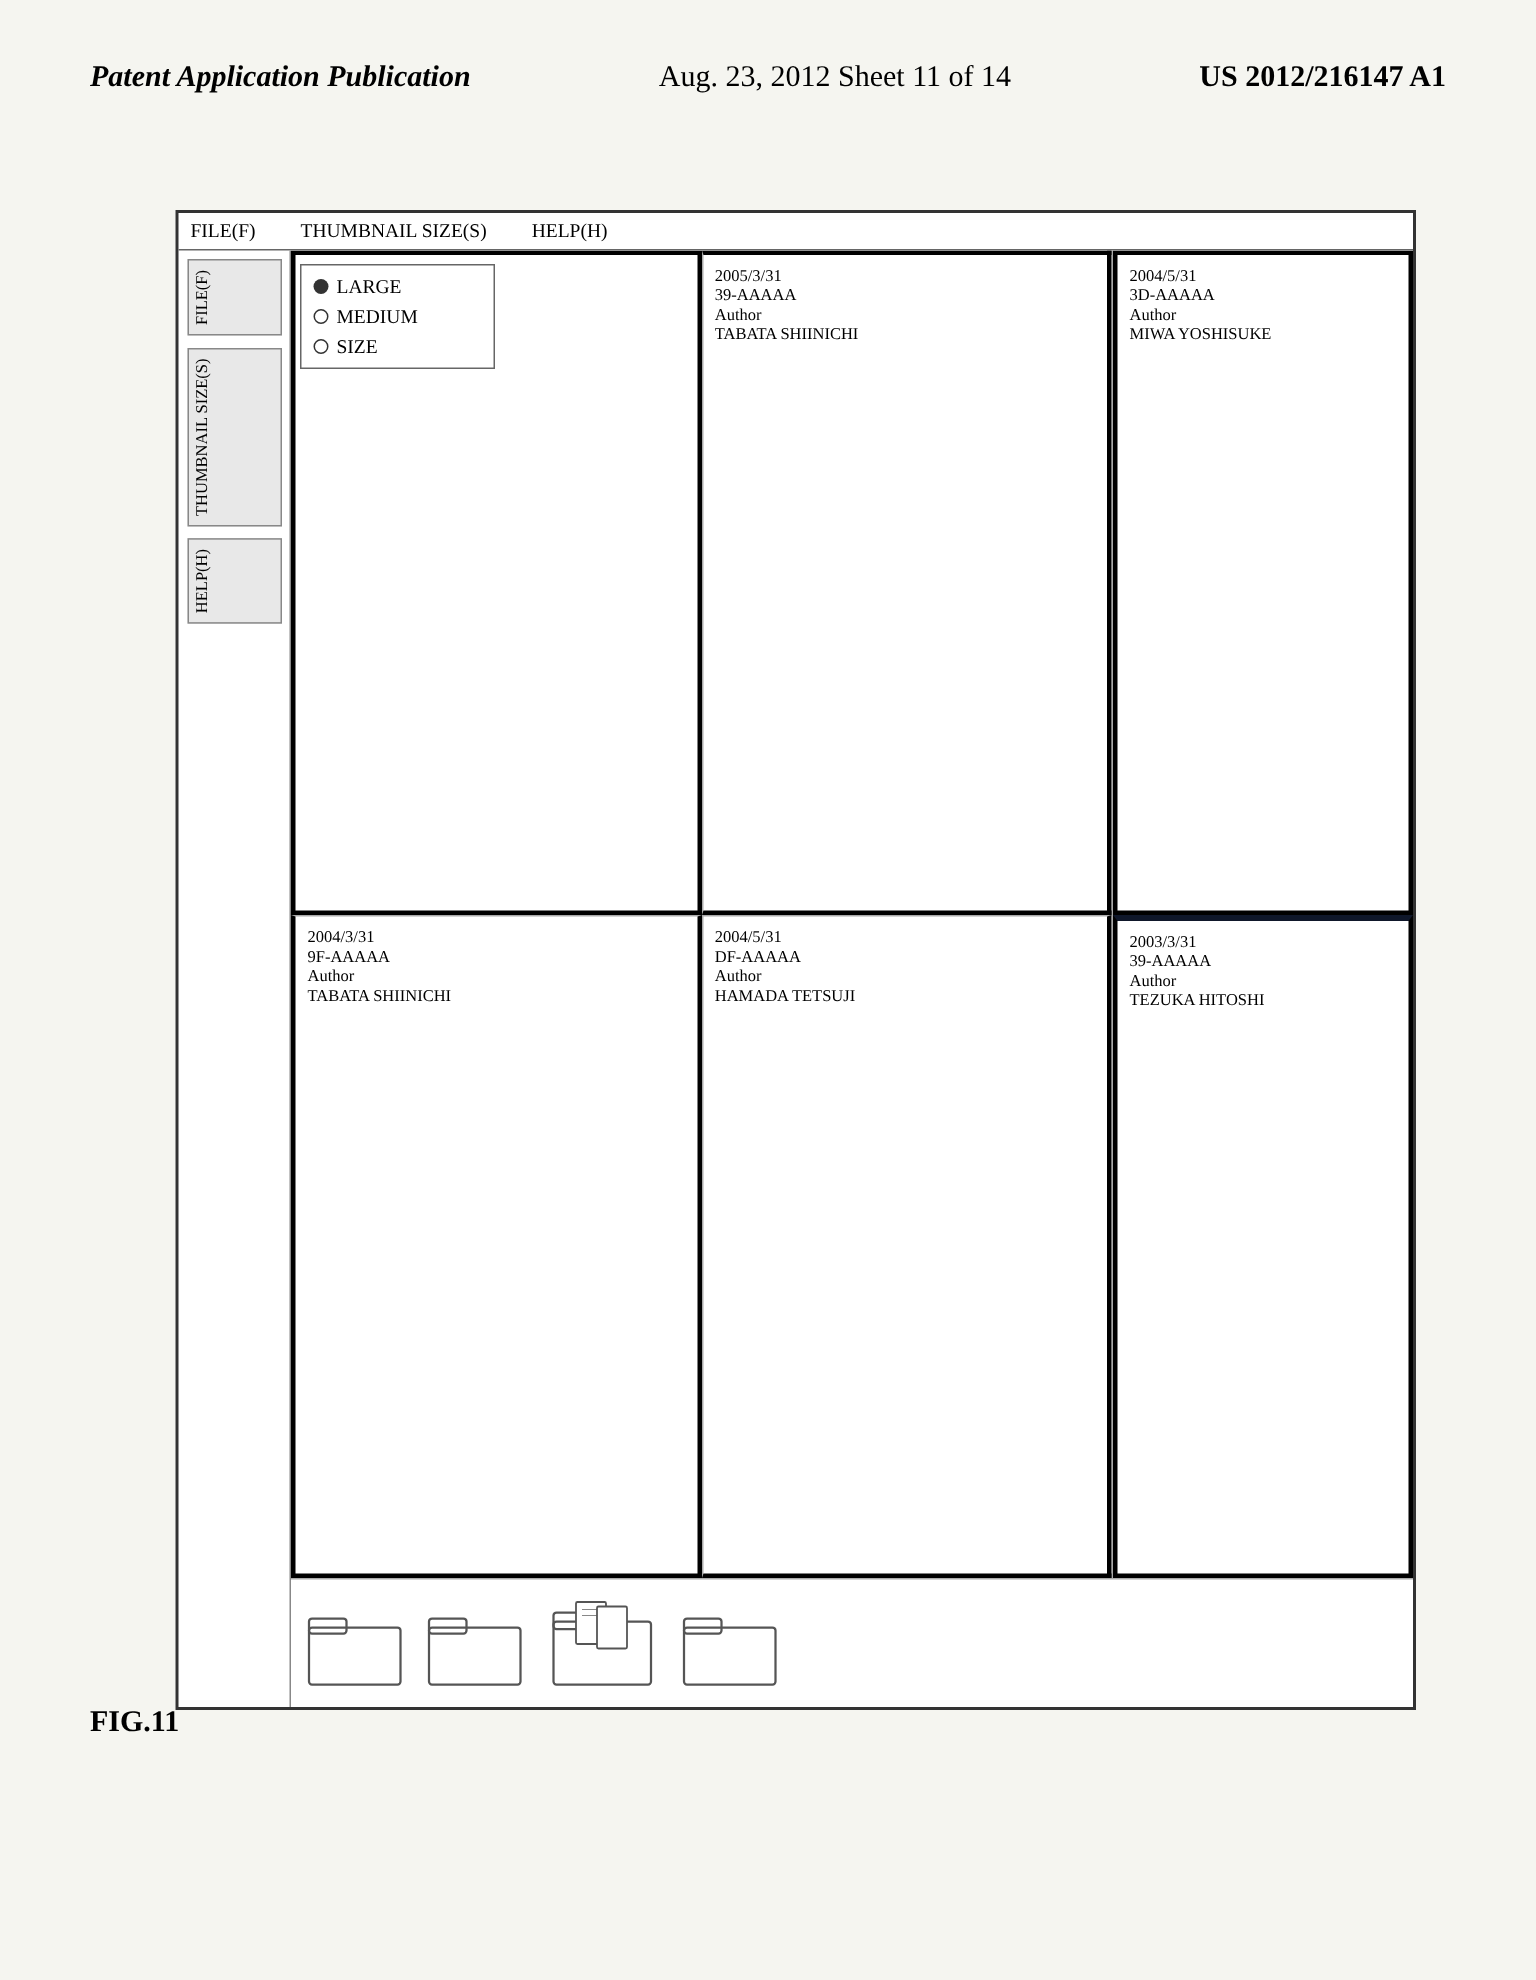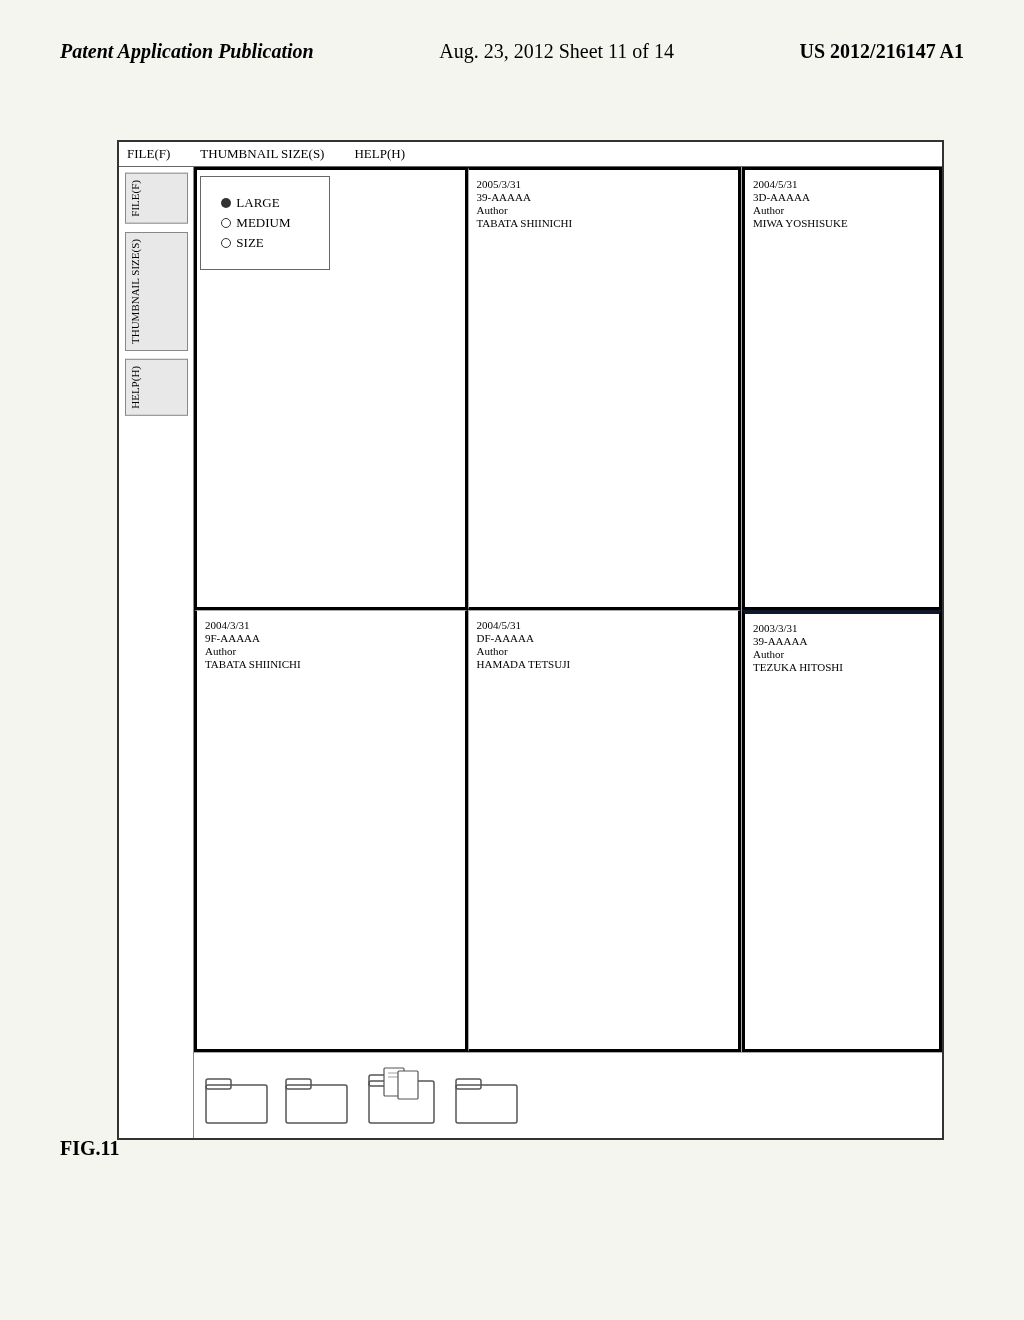--- a/index.html
+++ b/index.html
@@ -167,21 +167,21 @@
       align-items: center;
     }
 
     
     .size-dropdown {
       position: absolute;
       top: 30px;
       left: 0;
       background: #fff;
       border: 1px solid #666;
-      padding: 16px;
+      padding: 4px;
       font-size: 12px;
       z-index: 20;
       width: 130px;
     }
   </style>
 </head>
 <body>
 
 <div class="page">
 

